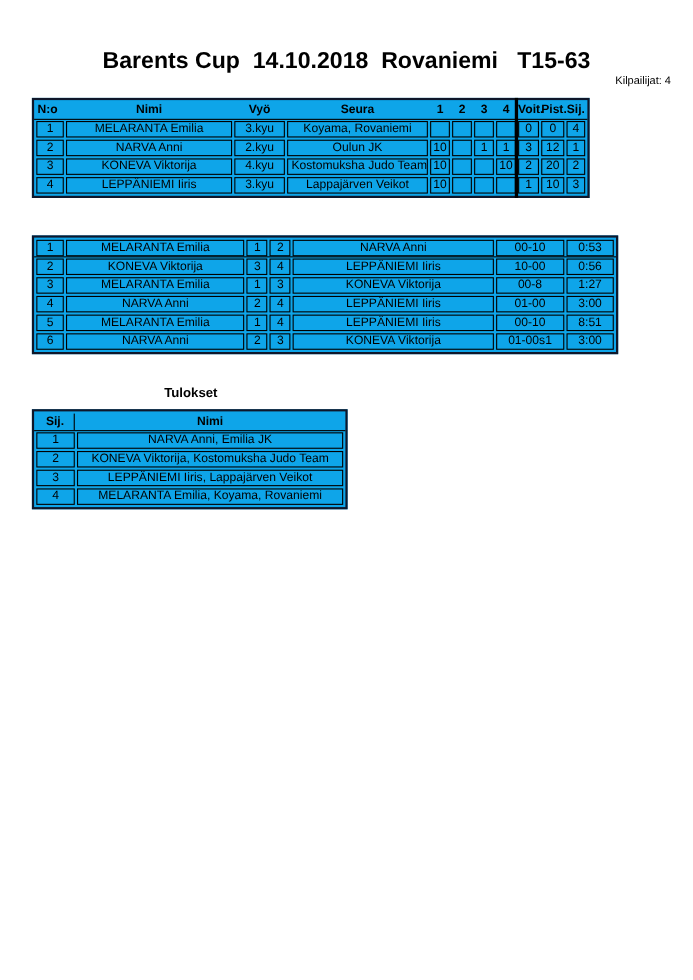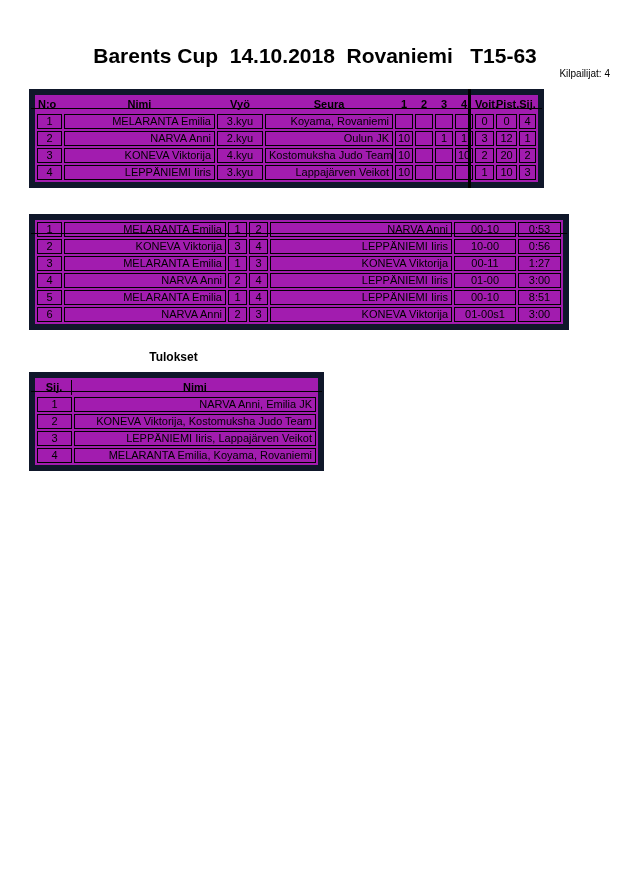--- a/index.html
+++ b/index.html
@@ -34,23 +34,23 @@
     top: 68px; right: 20px;
     font-size: 10px;
   }
   .tbl-wrap { position: absolute; }
   #competitors-wrap { top: 89px;  left: 29px; }
   #matches-wrap     { top: 214px; left: 29px; }
   #results-wrap     { top: 372px; left: 29px; }
   table {
     border-collapse: separate;
     border-spacing: 2px;
-    border: 6px solid #0f172a;
+    border: 2px solid #0f172a;
     table-layout: fixed;
-    background: #a21caf;
+    background: #0ea5e9;
   }
   #competitors-table { width: 507px; }
   #matches-table     { width: 533px; }
   #results-table     { width: 287px; }
   th, td {
     box-sizing: border-box;
     height: 15px;
     font-size: 11px;
     line-height: 13px;
     vertical-align: middle;
@@ -63,21 +63,21 @@
     text-align: center;
   }
   th.first { text-align: left; padding-left: 1px; }
   th.divider-right { border-right: 1px solid #000; }
   td {
     border: 1px solid #000;
     padding: 0 3px;
     overflow: hidden;
   }
   td.c { text-align: center; padding: 0 1px; }
-  td.l { text-align: right; }
+  td.l { text-align: center; }
   .header-rule {
     position: absolute;
     left: 2px; right: 2px; top: 19px;
     height: 1px;
     background: #000;
   }
   .group-divider {
     position: absolute;
     top: 0; bottom: 0;
     left: 439px;
@@ -211,21 +211,21 @@
         <td class="l">LEPPÄNIEMI Iiris</td>
         <td class="c">10-00</td>
         <td class="c">0:56</td>
       </tr>
       <tr>
         <td class="c">3</td>
         <td class="l">MELARANTA Emilia</td>
         <td class="c">1</td>
         <td class="c">3</td>
         <td class="l">KONEVA Viktorija</td>
-        <td class="c">00-11</td>
+        <td class="c">00-8</td>
         <td class="c">1:27</td>
       </tr>
       <tr>
         <td class="c">4</td>
         <td class="l">NARVA Anni</td>
         <td class="c">2</td>
         <td class="c">4</td>
         <td class="l">LEPPÄNIEMI Iiris</td>
         <td class="c">01-00</td>
         <td class="c">3:00</td>

